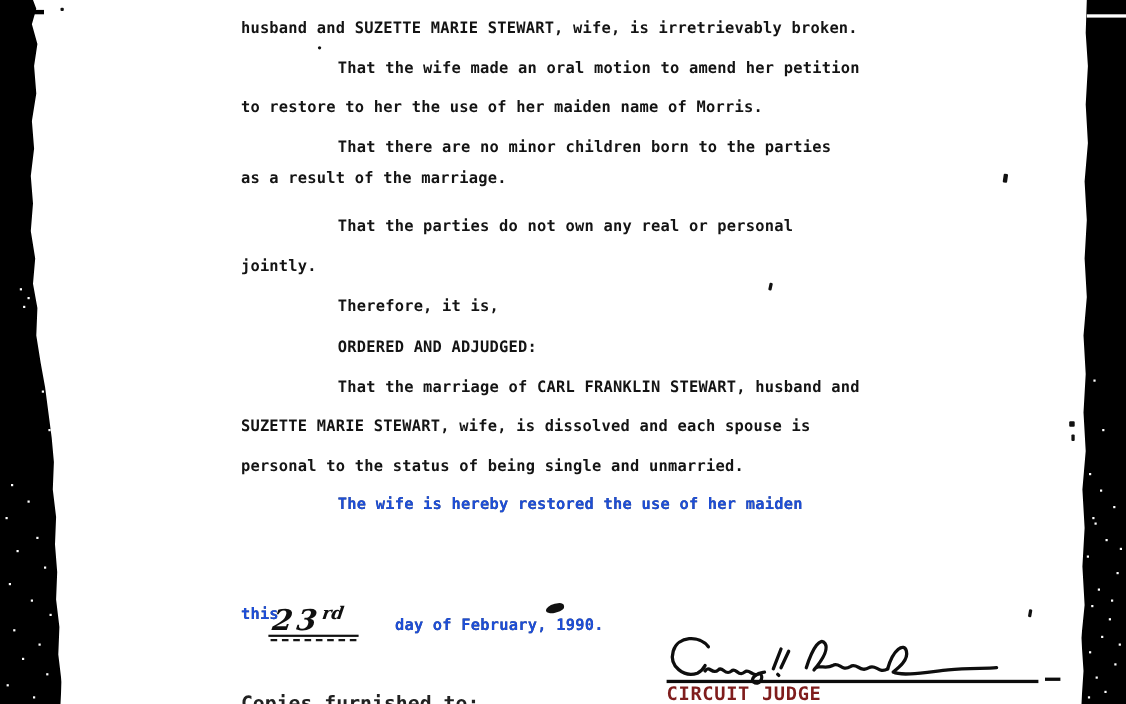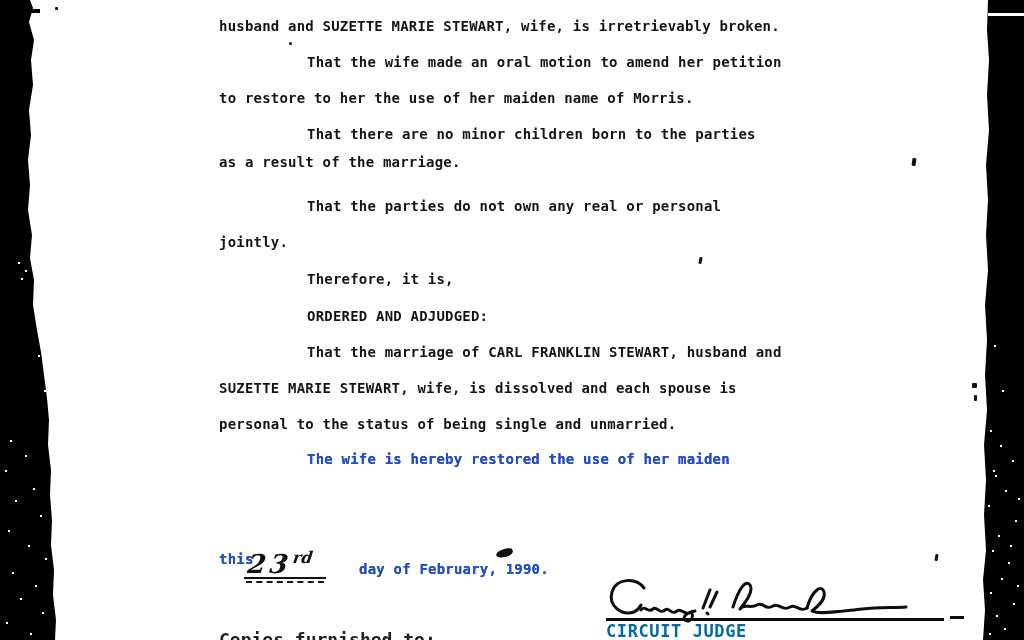--- a/index.html
+++ b/index.html
@@ -52,21 +52,21 @@
     transform:skewX(-8deg);
     font-size:26px;letter-spacing:4px;
   }
   .handwritten-day sup{font-size:16px;letter-spacing:0;}
   .day-underline{position:absolute;left:244px;top:577px;width:82px;border-top:2px solid #111;}
   .day-underline2{position:absolute;left:246px;top:581px;width:78px;border-top:2px dashed #161616;}
   
   .sig-svg{position:absolute;left:600px;top:574px;}
   .sig-line{position:absolute;left:606px;top:618px;width:338px;height:3px;background:#0c0c0c;}
   .sig-line-dash{position:absolute;left:950px;top:616px;width:14px;height:3px;background:#0c0c0c;}
-  .judge-title{position:absolute;left:606px;top:621px;font-size:17px;font-weight:bold;color:#0369a1;letter-spacing:.6px;}
+  .judge-title{position:absolute;left:606px;top:621px;font-size:17px;font-weight:bold;color:#7f1d1d;letter-spacing:.6px;}
   .footer-line{position:absolute;left:219px;top:629px;font-size:18px;font-weight:bold;color:#222;}
 </style>
 </head>
 <body>
 
 <div class="page">
 
   <div class="tline" style="top:18px">husband and SUZETTE MARIE STEWART, wife, is irretrievably broken.</div>
   <div class="tline indent" style="top:54px">That the wife made an oral motion to amend her petition</div>
   <div class="tline" style="top:90px">to restore to her the use of her maiden name of Morris.</div>

